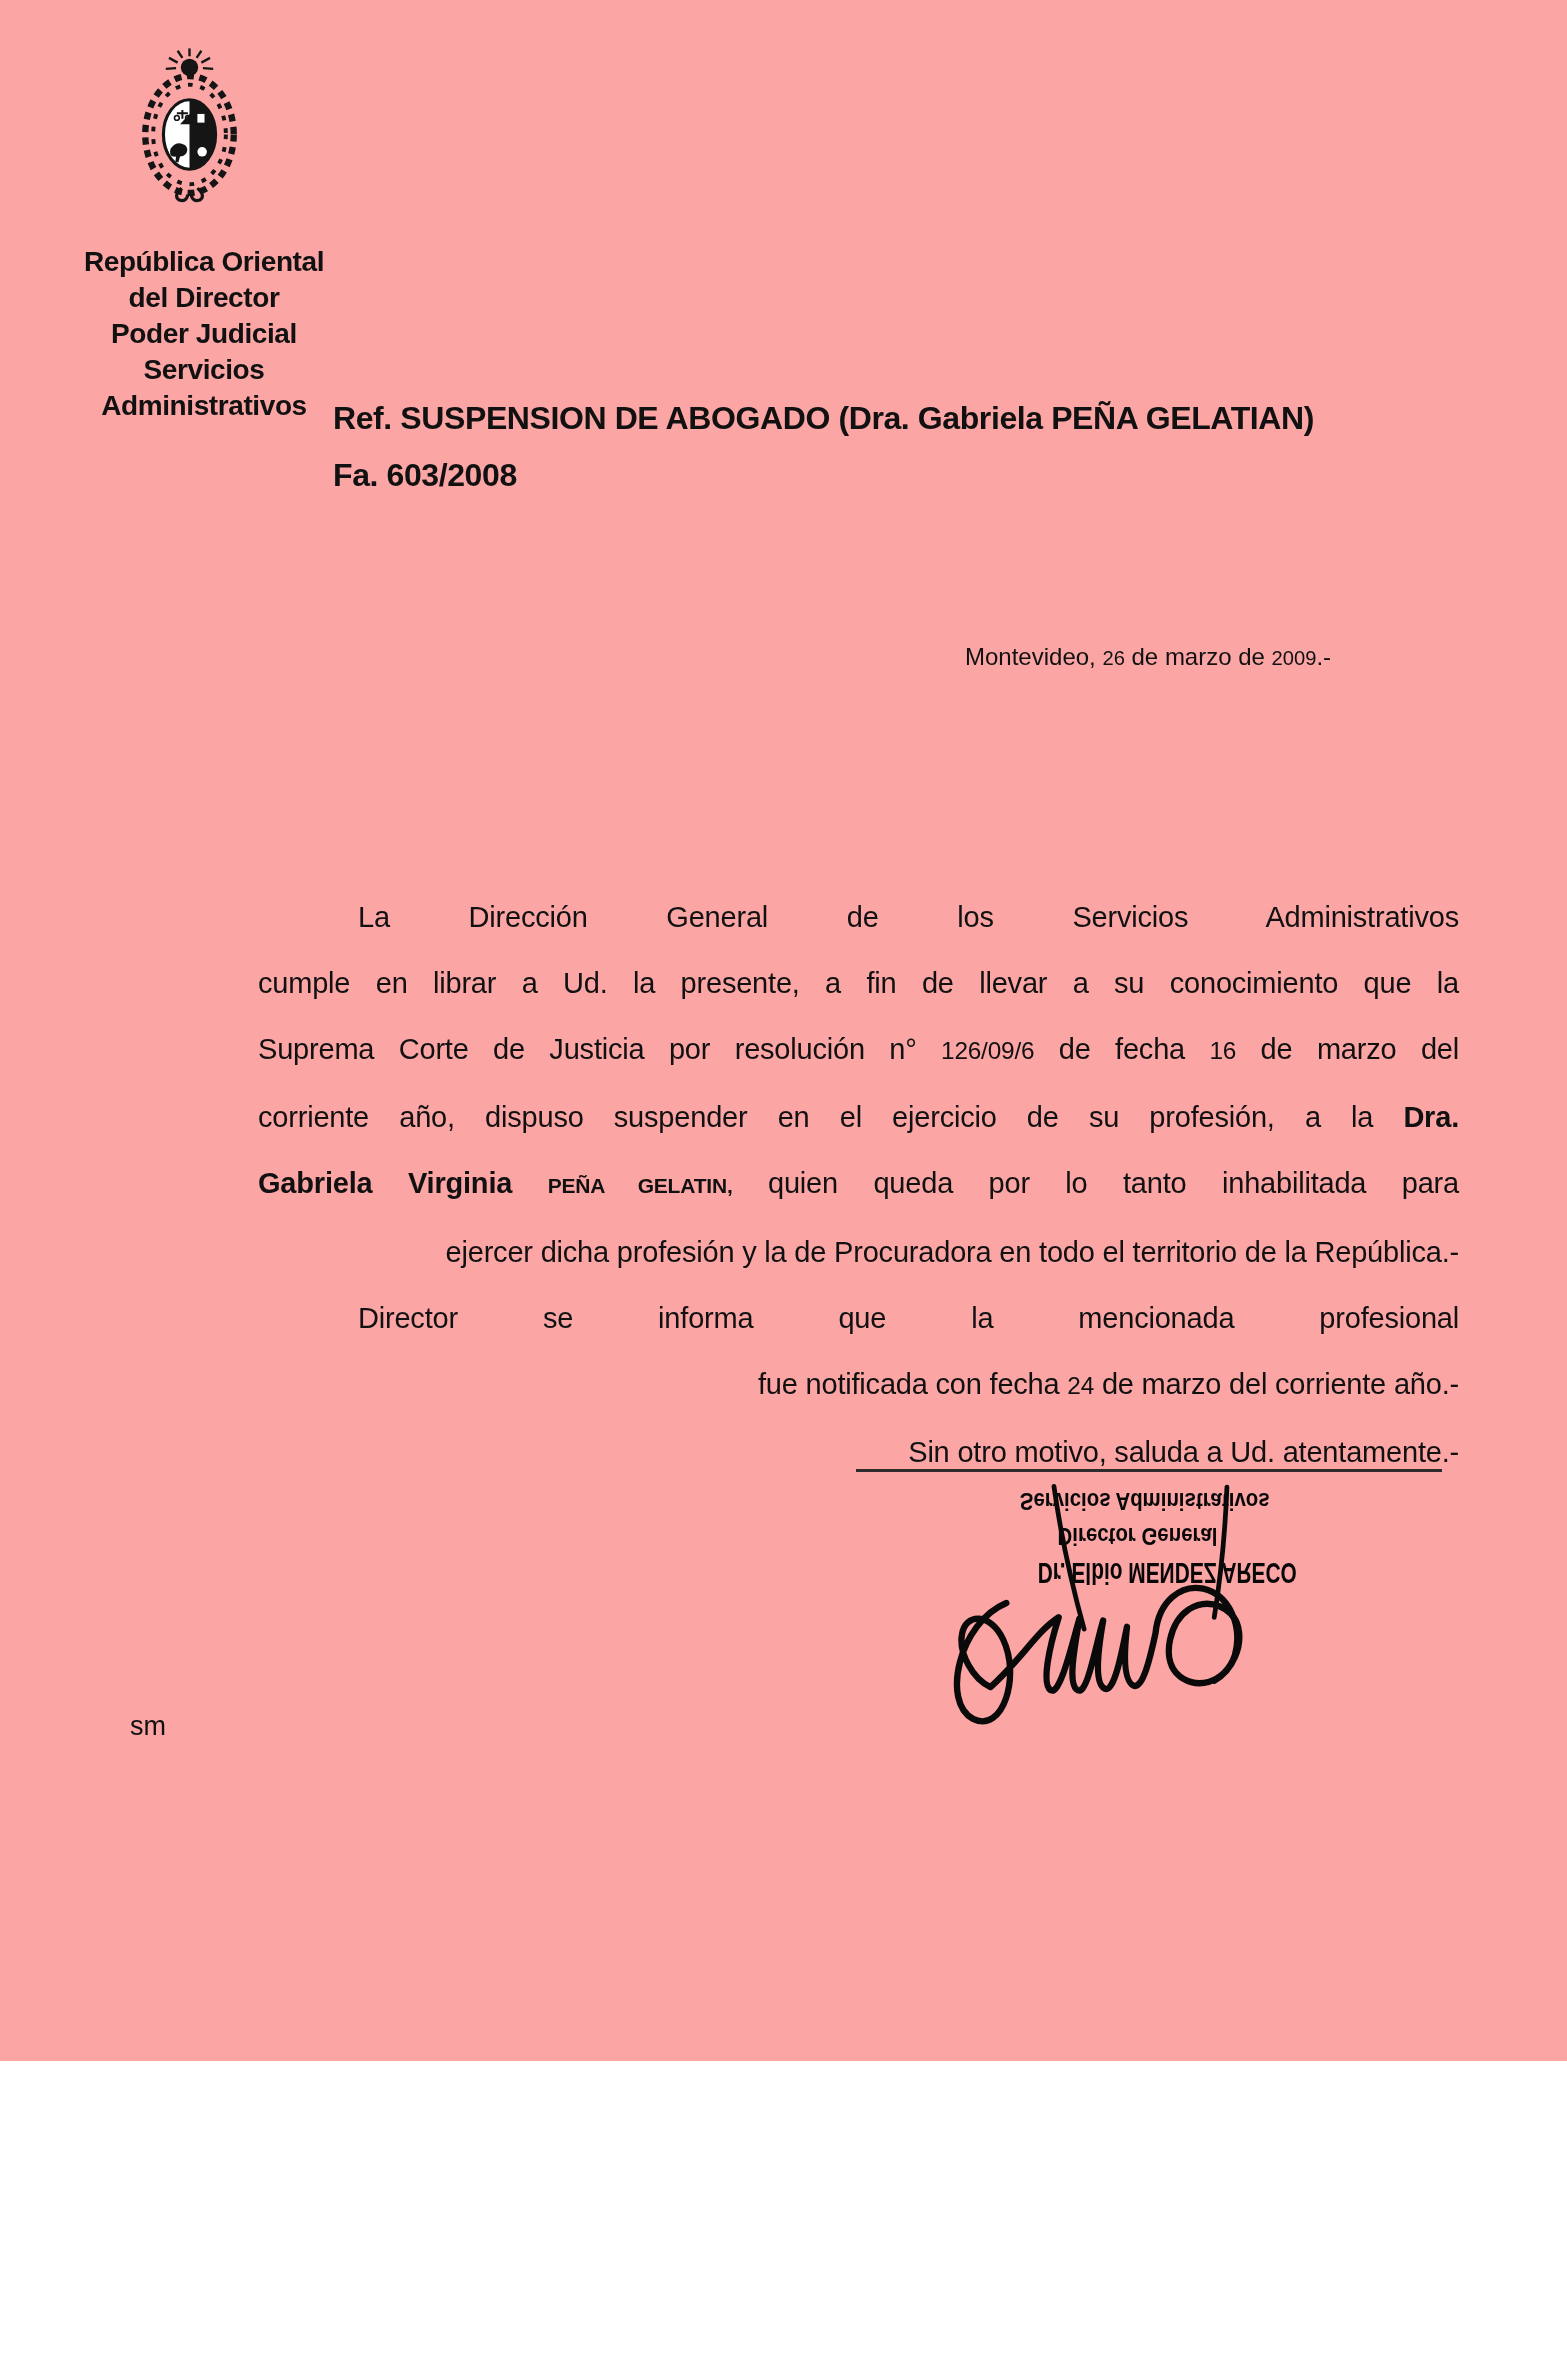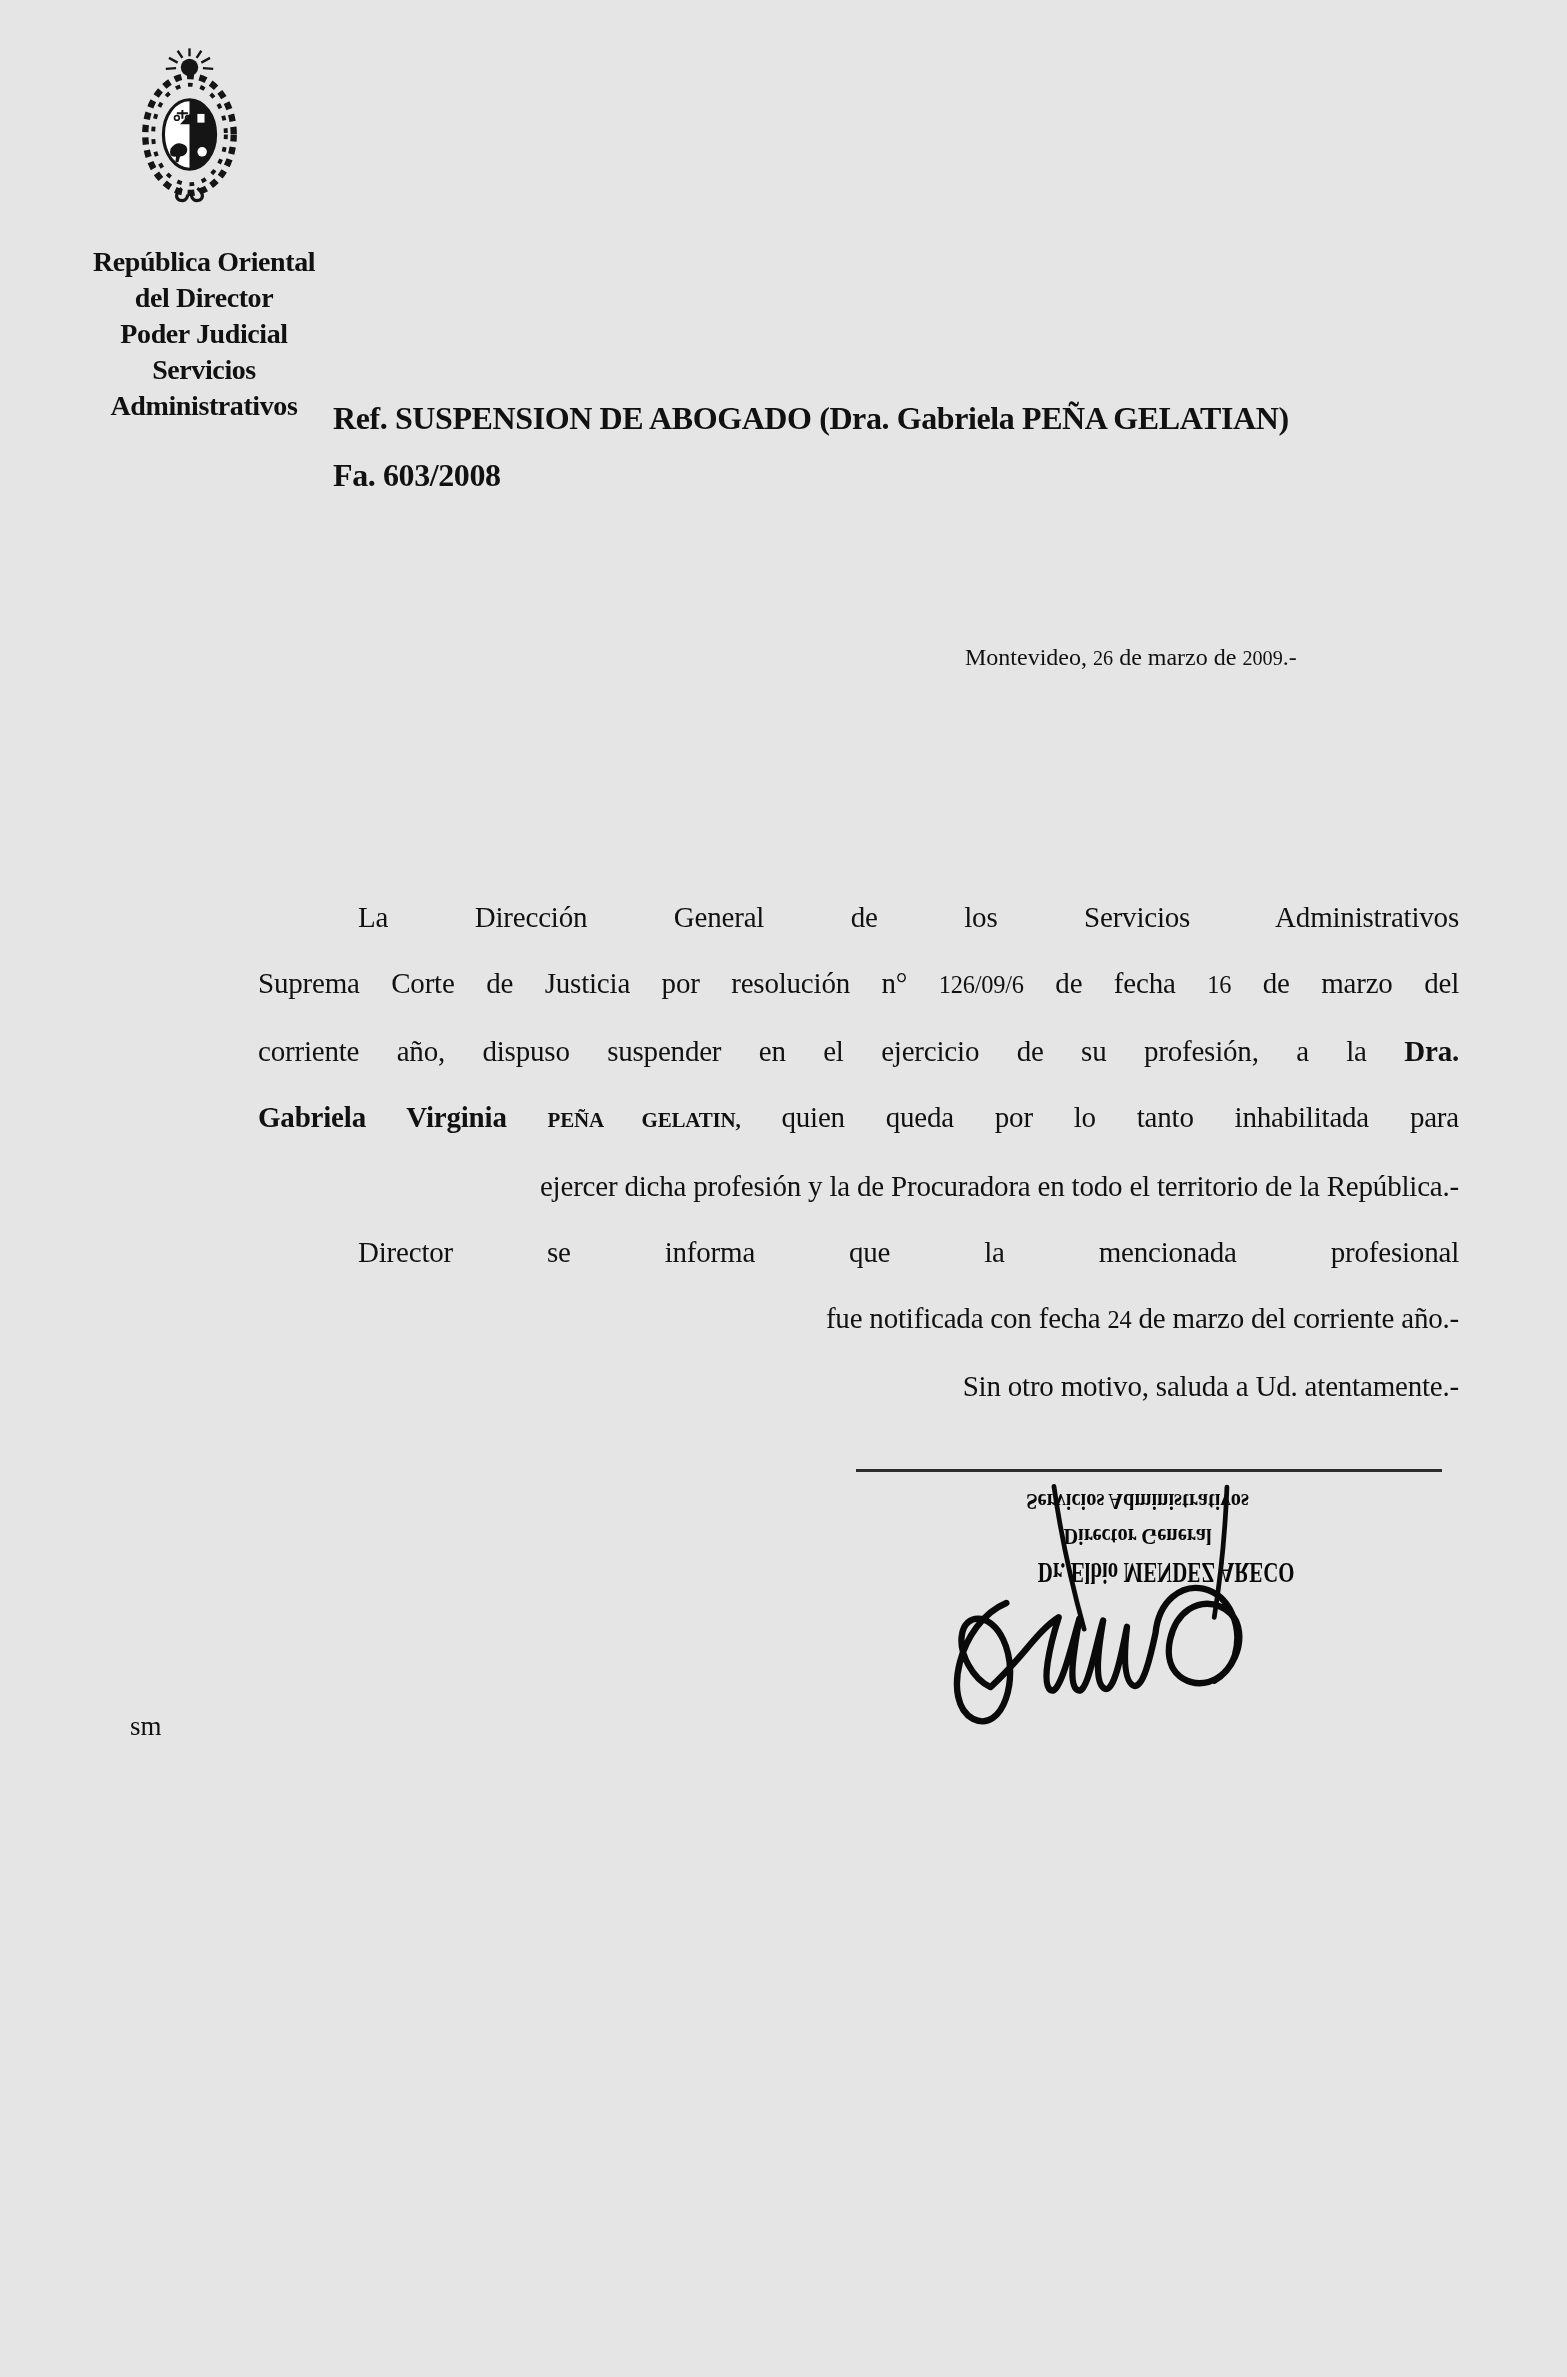--- a/index.html
+++ b/index.html
@@ -1,21 +1,21 @@
 <!DOCTYPE html>
 <html style="font-size:12.7px"><head>
 <meta charset="utf-8">
 <style>
   html, body { margin: 0; padding: 0; background: #ffffff; }
   .page {
     position: relative;
     width: 1568px;
-    height: 2377px;
-    background: #e5e5e5;
-    font-family: Liberation Serif, serif;
+    height: 2061px;
+    background: #fca5a5;
+    font-family: Liberation Sans, sans-serif;
     color: #111;
     overflow: hidden;
   }
   .abs { position: absolute; }
 
   
   .crest { left: 131px; top: 46px; width: 117px; height: 158px; }
 
   
   .letterhead {
@@ -134,20 +134,21 @@
   <div class="abs hdr">
     <div class="hline">Ref. SUSPENSION DE ABOGADO (Dra. Gabriela PEÑA GELATIAN)</div>
     <div class="hline">Fa. 603/2008</div>
   </div>
 
   <div class="abs dateline"><span>Montevideo, </span><span class="num">26</span><span> de marzo de </span><span class="num">2009</span><span>.-</span></div>
 
 
   <div class="abs body-block">
     <div class="bl jl ind"><span>La Dirección General de los Servicios Administrativos</span></div>
+    <div class="bl jl"><span>cumple en librar a Ud. la presente, a fin de llevar a su conocimiento que la</span></div>
     <div class="bl jl"><span>Suprema Corte de Justicia por resolución n° </span><span class="num">126/09/6</span><span> de fecha </span><span class="num">16</span><span> de marzo del</span></div>
     <div class="bl jl"><span>corriente año, dispuso suspender en el ejercicio de su profesión, a la </span><span class="b">Dra.</span></div>
     <div class="bl jl"><span class="b">Gabriela Virginia </span><span class="bc">PEÑA GELATIN,</span><span> quien queda por lo tanto inhabilitada para</span></div>
     <div class="bl ll"><span>ejercer dicha profesión y la de Procuradora en todo el territorio de la República.-</span></div>
     <div class="bl jl ind"><span>Director se informa que la mencionada profesional</span></div>
     <div class="bl ll"><span>fue notificada con fecha </span><span class="num">24</span><span> de marzo del corriente año.-</span></div>
     <div class="bl ll ind"><span>Sin otro motivo, saluda a Ud. atentamente.-</span></div>
   </div>
 
   <div class="abs rule"></div>

